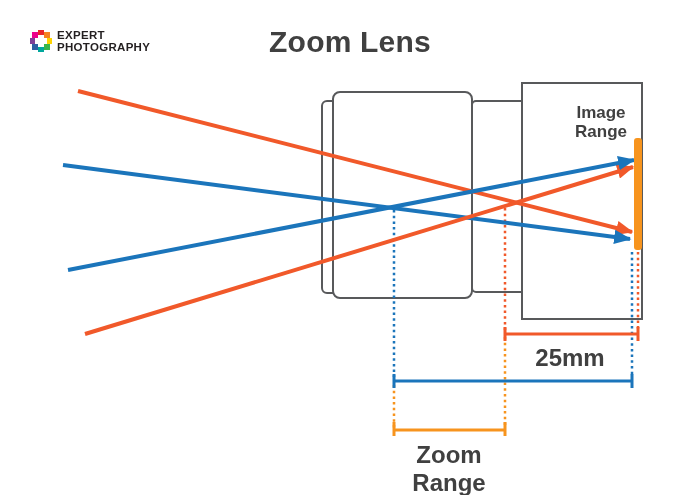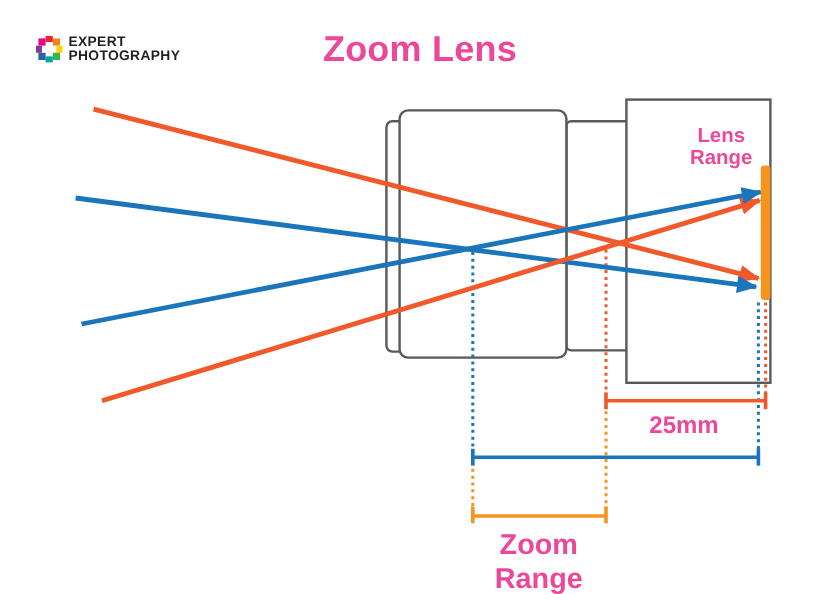--- a/index.html
+++ b/index.html
@@ -1,23 +1,23 @@
 <!DOCTYPE html>
 <html><head>
 <meta charset="utf-8">
 <style>
   html,body{margin:0;padding:0;}
   body{font-family:"Liberation Sans",sans-serif;background:#ffffff;}
   .stage{position:relative;width:700px;height:495px;background:#ffffff;overflow:hidden;}
   .stage svg{position:absolute;left:0;top:0;}
 
-  .label{position:absolute;color:#ec4899;font-weight:800;text-align:center;}
+  .label{position:absolute;color:#404040;font-weight:800;text-align:center;}
   .title{left:230px;top:24px;width:240px;font-size:30px;line-height:36px;letter-spacing:.2px;}
   .sensor-label{left:555px;top:103px;width:92px;font-size:17px;line-height:19px;}
-  .m25{left:505px;top:344px;width:130px;font-size:20px;}
+  .m25{left:505px;top:344px;width:130px;font-size:24px;}
   .m50{left:506px;top:391px;width:130px;font-size:24px;}
   .mzr{left:378px;top:441px;width:142px;font-size:24px;}
 
   .logo{position:absolute;left:29px;top:29px;display:flex;align-items:center;gap:4px;}
   .logo-icon{position:relative;width:24px;height:24px;flex:0 0 24px;}
   .logo-sq{position:absolute;width:5.5px;height:5.5px;}
   .logo-text{color:#231F20;font-weight:800;font-size:11.5px;line-height:12px;letter-spacing:.3px;white-space:nowrap;}
 </style>
 </head>
 <body>
@@ -85,20 +85,20 @@
     </div>
     <div class="logo-text">
       <div>EXPERT</div>
       <div>PHOTOGRAPHY</div>
     </div>
   </div>
 
   <div class="label title">Zoom Lens</div>
 
   <div class="label sensor-label">
-    <div>Lens</div>
+    <div>Image</div>
     <div>Range</div>
   </div>
 
   <div class="label m25">25mm</div>
   <div class="label mzr">Zoom Range</div>
 
 </div>
 
 </body></html>

